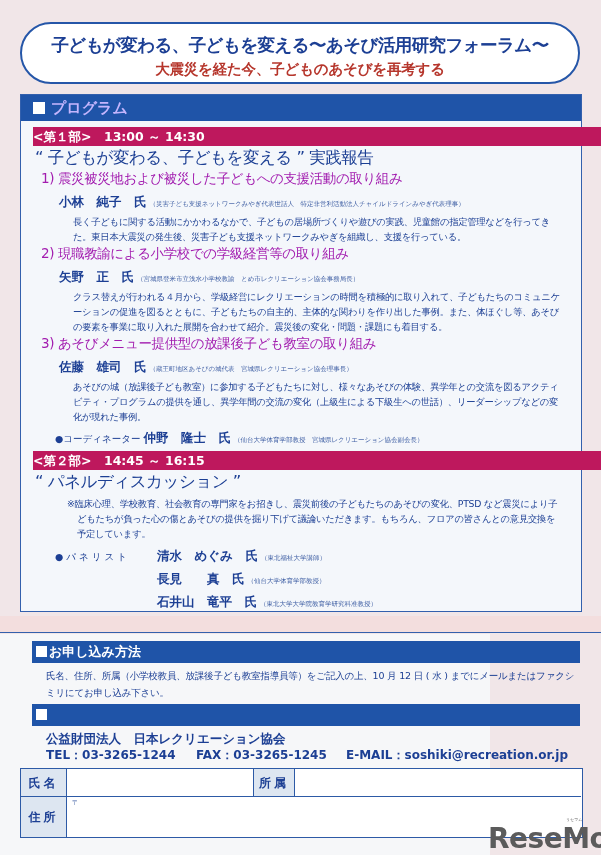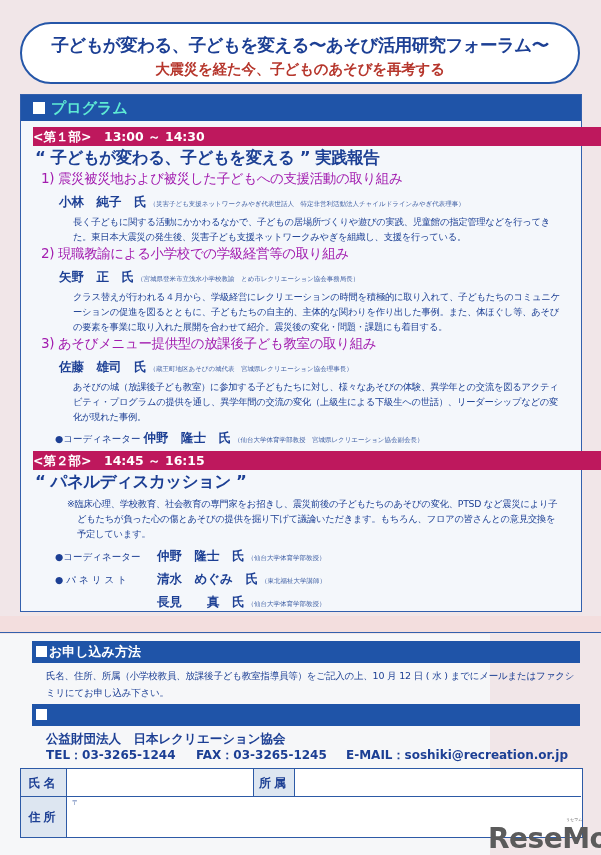--- a/index.html
+++ b/index.html
@@ -26,33 +26,33 @@
     font-size: 14.5px; font-weight: bold; color: #b6362c;
     margin-top: 3px; letter-spacing: -0.2px;
   }
 
   
   .program-panel {
     position: absolute; left: 20px; top: 94px; width: 562px; height: 518px;
     background: #f4f7fb; border: 1.5px solid #3360ad;
   }
   .section-header {
-    background: #1f54a8; color: #5eead4; font-weight: bold;
+    background: #1f54a8; color: #c4b5fd; font-weight: bold;
     font-size: 14px; height: 26px; line-height: 26px; padding-left: 12px;
   }
   .section-header .sq { display: inline-block; width: 12px; height: 12px; background: #fff; margin-right: 6px; vertical-align: -1px; }
   .program-header { font-size: 15px; }
 
   .part-bar {
     margin: 0 0 0 12px; width: 584px; height: 19px; background: #be185d;
     color: #ffffff; font-weight: bold; font-size: 12.5px; line-height: 19px; 
     white-space: pre;
   }
   .session-title {
-    font-weight: bold; color: #1c3f94; font-size: 16.5px; margin: 1px 0 0 14px; letter-spacing: -0.5px;
+    font-weight: normal; color: #1c3f94; font-size: 16.5px; margin: 1px 0 0 14px; letter-spacing: -0.5px;
   }
   .topic {
     color: #a21caf; font-size: 13.5px; margin: 1px 0 0 20px; letter-spacing: -0.4px; white-space: nowrap;
   }
   .speaker {
     margin: 3px 0 0 38px; white-space: nowrap; color: #1c3f94;
   }
   .speaker .name { font-size: 12.5px; font-weight: bold; white-space: pre; }
   .speaker .aff { font-size: 6.5px; margin-left: 3px; color: #3f5fa4; }
   .desc {
@@ -165,23 +165,20 @@
     <div class="coord">
       <span class="role">●コーディネーター</span><span class="name">仲野　隆士　氏</span><span class="aff">（仙台大学体育学部教授　宮城県レクリエーション協会副会長）</span>
     </div>
 
     <div style="height:4px"></div>
     <div class="part-bar">&lt;第２部&gt;　14:45 ～ 16:15</div>
     <div class="session-title">“ パネルディスカッション ”</div>
     <div class="note">※臨床心理、学校教育、社会教育の専門家をお招きし、震災前後の子どもたちのあそびの変化、PTSD など震災により子どもたちが負った心の傷とあそびの提供を掘り下げて議論いただきます。もちろん、フロアの皆さんとの意見交換を予定しています。</div>
 
     <div class="panelist-row">
-      <span class="role">●コーディネーター</span><span class="name">仲野　隆士　氏</span><span class="aff">（仙台大学体育学部教授）</span>
-    </div>
-    <div class="panelist-row">
       <span class="role">● パ ネ リ ス ト</span><span class="name">清水　めぐみ　氏</span><span class="aff">（東北福祉大学講師）</span>
     </div>
     <div class="panelist-row">
       <span class="role"></span><span class="name">長見　　真　氏</span><span class="aff">（仙台大学体育学部教授）</span>
     </div>
     <div class="panelist-row">
       <span class="role"></span><span class="name">石井山　竜平　氏</span><span class="aff">（東北大学大学院教育学研究科准教授）</span>
     </div>
   </div>
 

